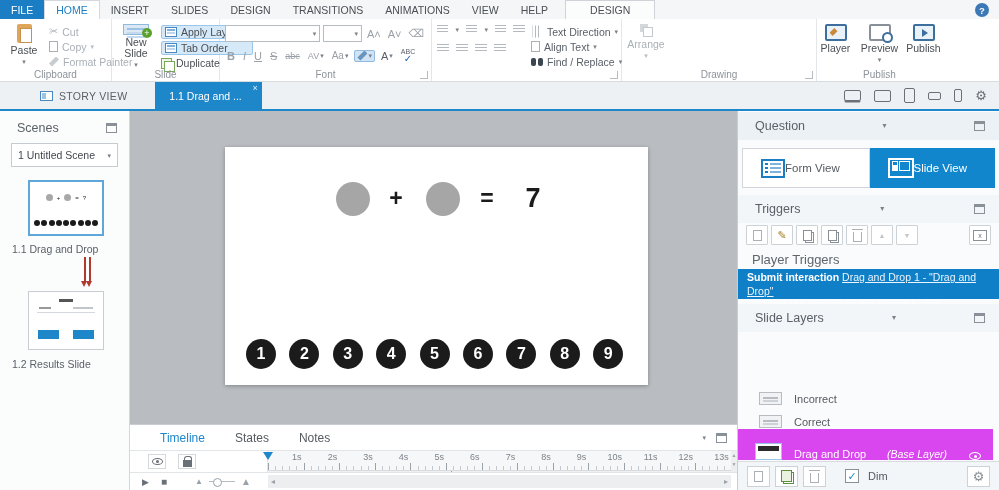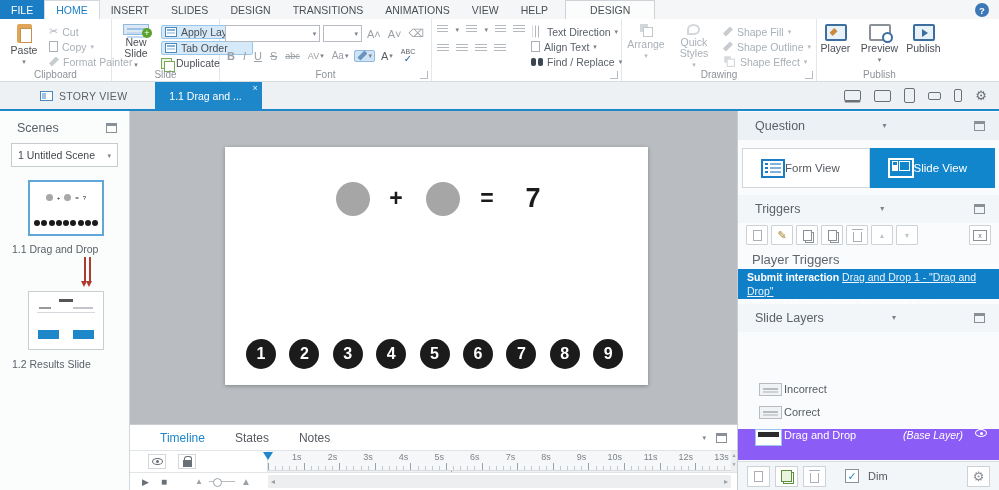--- a/index.html
+++ b/index.html
@@ -180,25 +180,25 @@
   .ico-trash{width:9px;height:10px;border:1px solid #aab0b6;border-top:none;position:relative;margin-top:3px}
   .ico-trash::before{content:"";position:absolute;left:-2px;top:-3px;width:11px;height:1.5px;background:#aab0b6}
   .ico-var{width:14px;height:11px;border:1px solid #8a9097;font-size:7px;color:#6a7077;display:flex;align-items:center;justify-content:center;background:#fff}
   .tbtn.varbtn{margin-left:auto}
   .pt-label{position:absolute;top:141px;left:14px;font-size:13px;color:#5f666d}
   .trigrow{position:absolute;top:158px;left:0;right:0;height:30px;background:#0f7fc7;color:#fff;font-size:10.5px;line-height:13.5px;padding:2px 6px 0 9px}
   .trigrow .l1 b{font-weight:bold}
   .trig-link{text-decoration:underline;color:#eaf5fd}
   .trigrow .l2{padding-left:13px}
   .layers-area{position:absolute;top:221px;left:0;right:0;bottom:29px;background:#fafbfc}
-  .layerrow{position:absolute;left:0;right:0;height:22px;display:flex;align-items:flex-start;padding-left:21px;gap:2px;color:#555a60;font-size:11px}
+  .layerrow{position:absolute;left:0;right:6px;height:22px;display:flex;align-items:flex-end;padding-left:21px;gap:12px;color:#555a60;font-size:11px}
   .lr-inc{top:51px}.lr-cor{top:74px}
   .layer-thumb{width:23px;height:13px;border:1px solid #b6bcc2;background:#f1f2f3;position:relative}
   .layer-thumb::before{content:"";position:absolute;left:3px;top:4px;right:3px;height:1.5px;background:#b6bcc2;box-shadow:0 3px 0 #cdd2d6}
-  .layerrow.sel{top:97px;height:31px;background:#8b5cf6;color:#fff;padding-left:17px}
+  .layerrow.sel{top:97px;height:31px;background:#d946ef;color:#fff;padding-left:17px}
   .layer-thumb.base{width:27px;height:17px;border:1px solid #9cc6e8;background:#fff}
   .layer-thumb.base::before{content:"";position:absolute;left:2px;top:2px;right:2px;height:5px;background:#2b2b2b;box-shadow:none}
   .base-badge{margin-left:auto;font-style:italic;font-size:10.5px;padding-right:10px}
   .eye-w{width:12px;height:8px;border:1px solid #fff;border-radius:50%;position:relative;margin-right:12px}
   .eye-w::before{content:"";position:absolute;left:3.5px;top:1.5px;width:3px;height:3px;border-radius:50%;background:#fff}
   .lt-toolbar{position:absolute;left:0;right:0;bottom:0;height:29px;background:#f3f6f8;border-top:1px solid #d8dcdf;display:flex;align-items:center;gap:5px;padding:0 9px}
   .lt-btn{width:23px;height:21px;border:1px solid transparent;background:transparent;display:flex;align-items:center;justify-content:center}
   .lt-btn.boxed{border-color:#cdd2d7;background:#fff}
   .ico-dupg{width:11px;height:12px;border:1px solid #5d8f3c;background:#e9f3df;box-shadow:2px 2px 0 -1px #fff,2px 2px 0 0 #5d8f3c}
   .chk{width:14px;height:14px;border:1px solid #8a9097;background:#fff;color:#1e87c9;font-size:11px;line-height:12px;text-align:center;margin-left:14px}
@@ -363,42 +363,20 @@
       </div>
       <span class="launcher"></span>
     </div>
 
     <div class="rgroup" style="width:195px">
       <div class="grp-body">
         <div class="bigbtn dis">
           <span class="ico-sq2"></span>
           <span>Arrange</span>
           <span class="caret">▾</span>
-        </div>
-        <div class="bigbtn dis">
-          <span class="ico-blob"></span>
-          <span>Quick Styles</span>
-          <span class="caret">▾</span>
-        </div>
-        <div class="col dis">
-          <div class="smallrow">
-              <span class="ico-brush"></span>
-              <span>Shape Fill</span>
-              <span class="caret">▾</span>
-            </div>
-          <div class="smallrow">
-              <span class="ico-brush"></span>
-              <span>Shape Outline</span>
-              <span class="caret">▾</span>
-            </div>
-          <div class="smallrow">
-              <span class="ico-sq2" style="transform:scale(.8)"></span>
-              <span>Shape Effect</span>
-              <span class="caret">▾</span>
-            </div>
         </div>
       </div>
       <div class="glabel">Drawing</div>
       <span class="launcher"></span>
     </div>
 
     <div class="rgroup" style="width:125px;border-right:none">
       <div class="grp-body" style="justify-content:center;width:100%">
         <div class="bigbtn">
           <span class="pub-ico player"></span>

